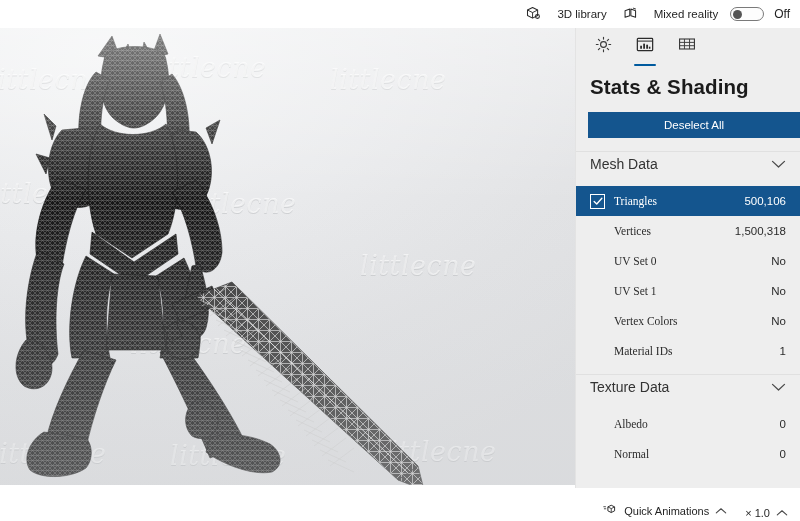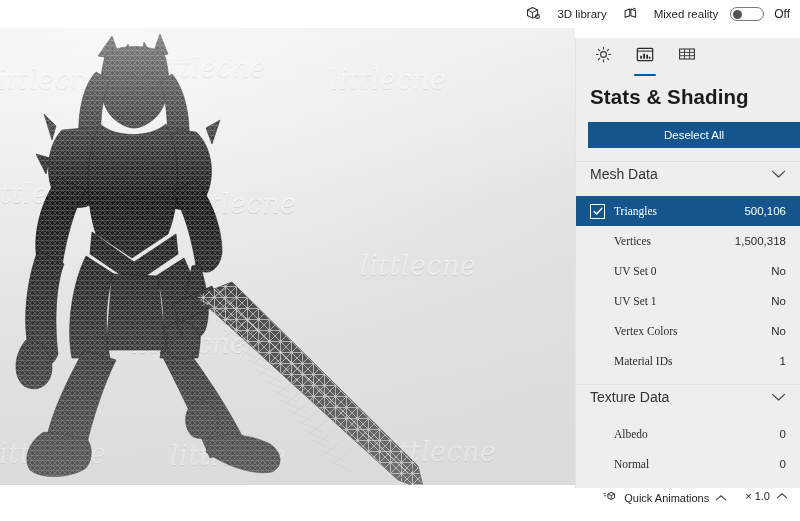--- a/index.html
+++ b/index.html
@@ -99,21 +99,20 @@
     background: #ffffff;
   }
 
   
   .panel {
     position: absolute;
     left: 575px; top: 28px;
     width: 225px; height: 460px;
     background: #eeeeee;
     border-left: 1px solid #e3e3e3;
-    margin-top: 10px;
   }
   .tabs {
     display: flex; align-items: flex-start;
     gap: 12px;
     padding: 8px 0 0 12px;
     height: 38px;
   }
   .tab {
     width: 30px; height: 28px;
     display: flex; flex-direction: column;
@@ -199,21 +198,21 @@
     display: flex; align-items: center; justify-content: center;
   }
   .row .checkbox svg { display: block; }
 
   
   .statusbar {
     position: absolute;
     left: 575px; top: 488px;
     width: 225px; height: 33px;
     background: #ffffff;
-    display: flex; align-items: flex-start;
+    display: flex; align-items: flex-end;
     justify-content: flex-end;
     padding-right: 8px;
     gap: 2px;
   }
   .sb-item {
     display: flex; align-items: center; gap: 6px;
     font-size: 11px; color: #1f1f1f;
     padding: 2px 4px;
     cursor: default;
   }

